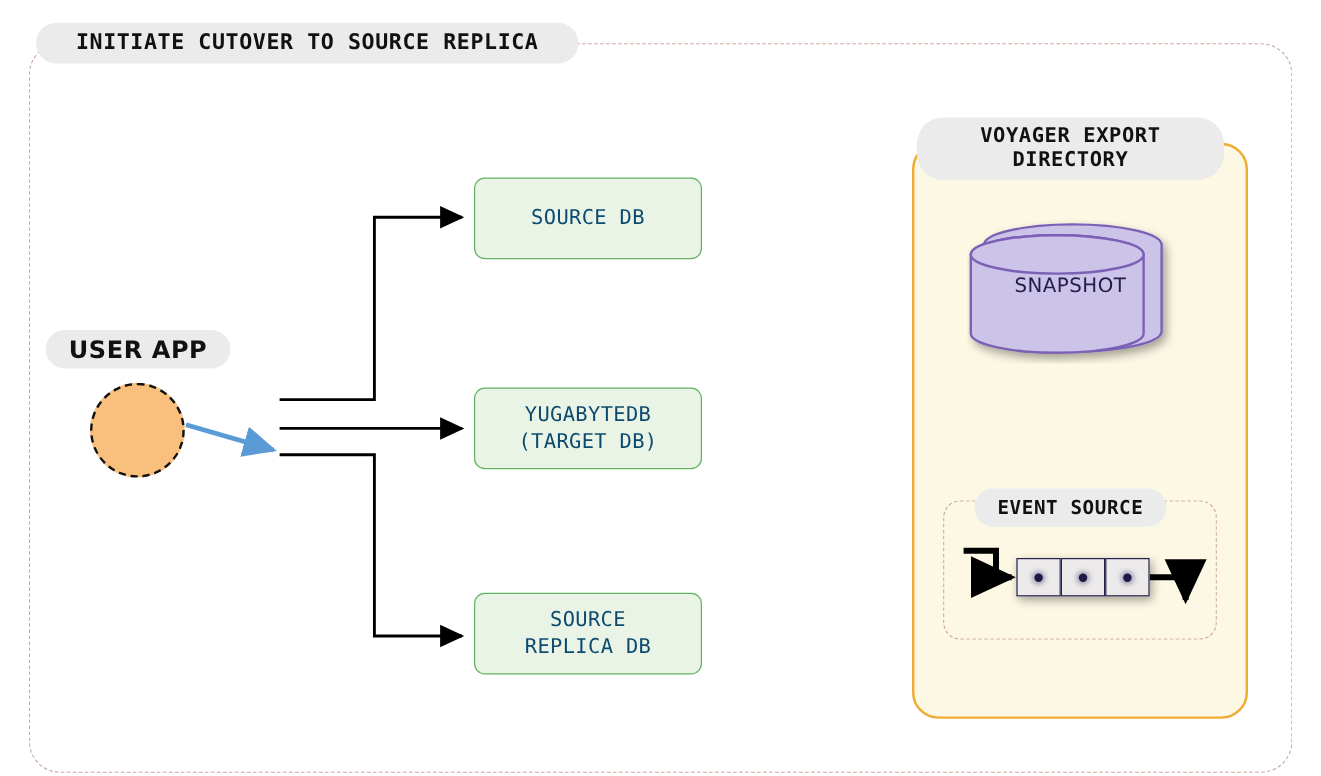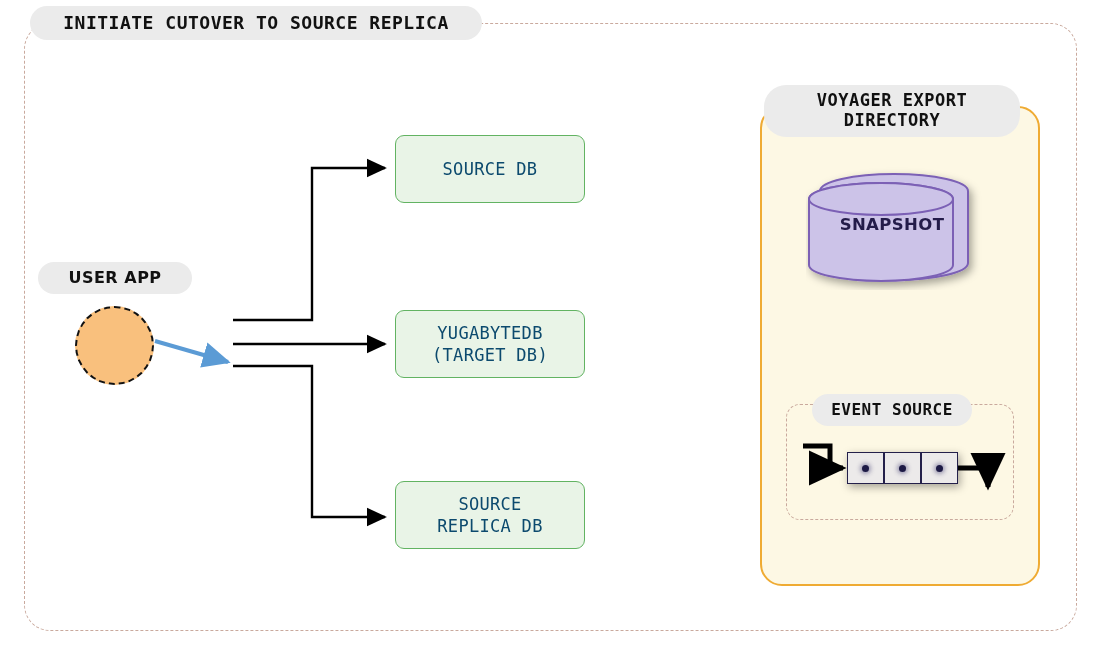--- a/index.html
+++ b/index.html
@@ -10,21 +10,21 @@
   body {
     width: 1101px;
     height: 647px;
     position: relative;
     font-family: "DejaVu Sans Mono", monospace;
     overflow: hidden;
   }
 
   #stage {
     position: absolute;
-    left: 0; top: 0;
+    left: 0; top: 13px;
     width: 1101px;
     height: 455px;
   }
 
   
   .pill {
     position: absolute;
     background: #ebebeb;
     border-radius: 22px;
     color: #111111;
@@ -93,21 +93,21 @@
   }
   #snapshot-label {
     position: absolute;
     left: 0; top: 0;
     width: 172px;
     height: 118px;
     display: flex;
     align-items: center;
     justify-content: center;
     font-family: "DejaVu Sans", sans-serif;
-    font-weight: bold;
+    font-weight: normal;
     font-size: 16.5px;
     color: #241c4a;
     letter-spacing: 0.4px;
     z-index: 5;
     pointer-events: none;
   }
 
   
   #eventqueue-frame {
     position: absolute;
@@ -154,21 +154,21 @@
     box-shadow: 0 0 4px 2px rgba(60,55,110,0.45);
   }
 
   
   #userapp-pill {
     left: 38px;
     top: 262px;
     width: 154px;
     height: 32px;
     font-family: "DejaVu Sans", sans-serif;
-    font-size: 16px;
+    font-size: 20px;
   }
   #userapp-circle {
     position: absolute;
     left: 75px;
     top: 306px;
     width: 79px;
     height: 79px;
     box-sizing: border-box;
     border-radius: 50%;
     background: #f9c07d;

